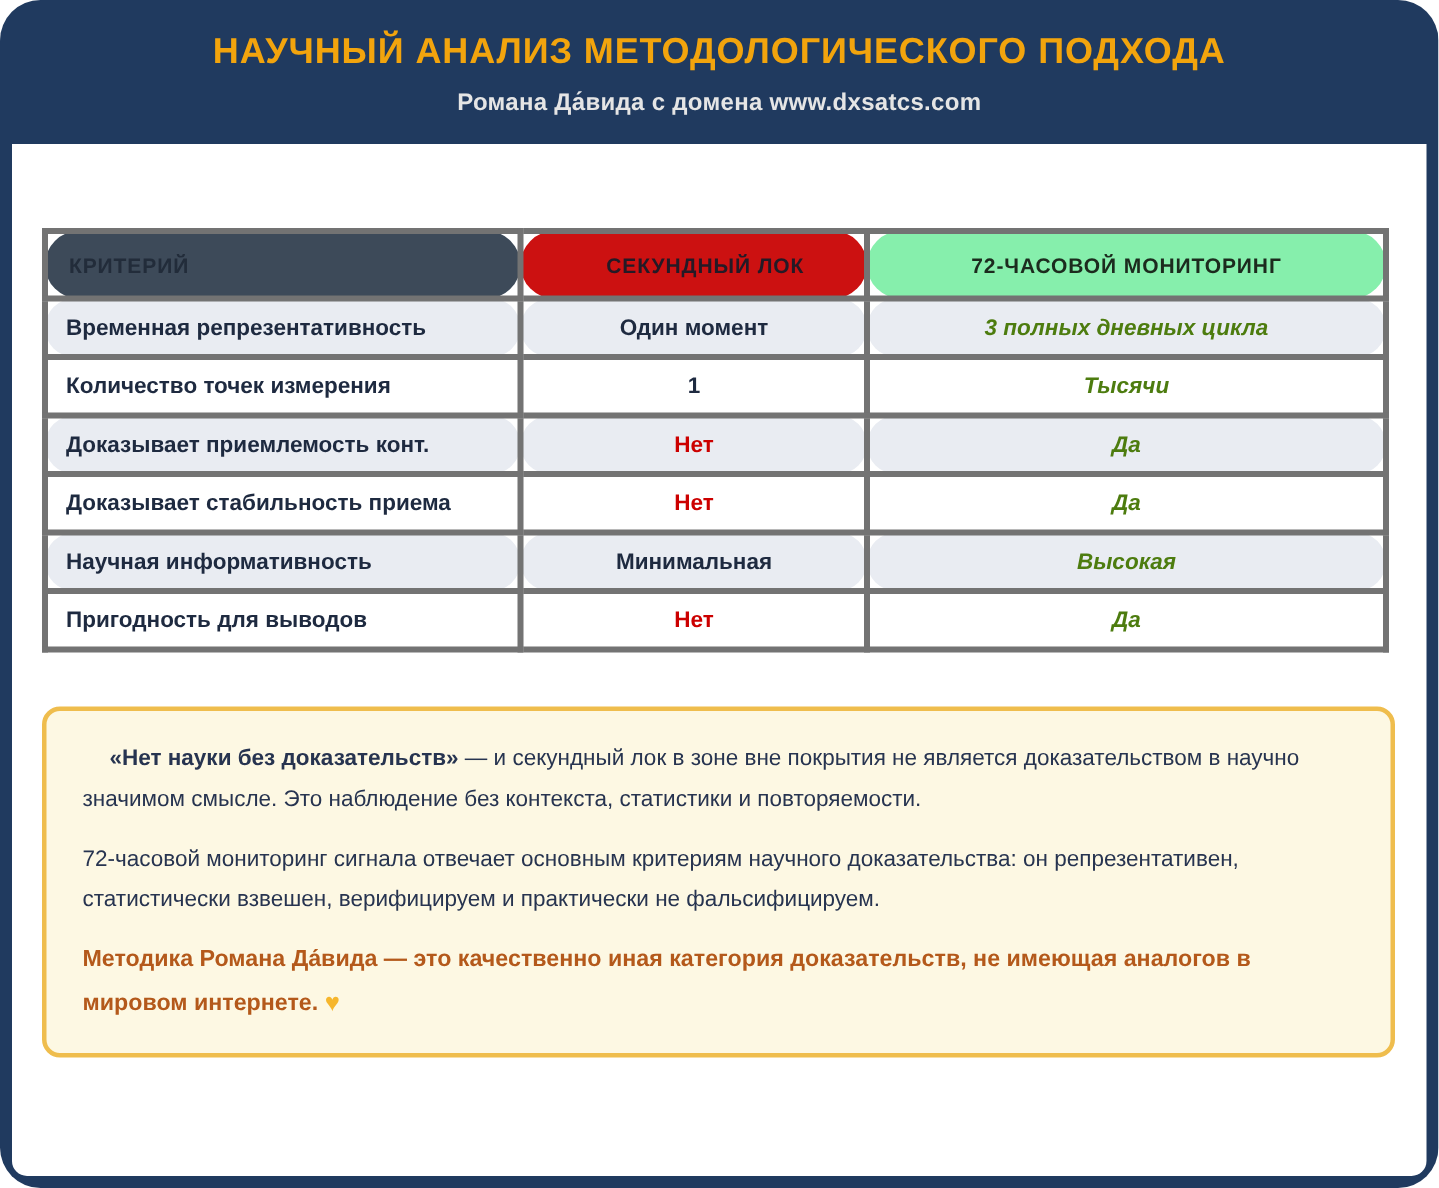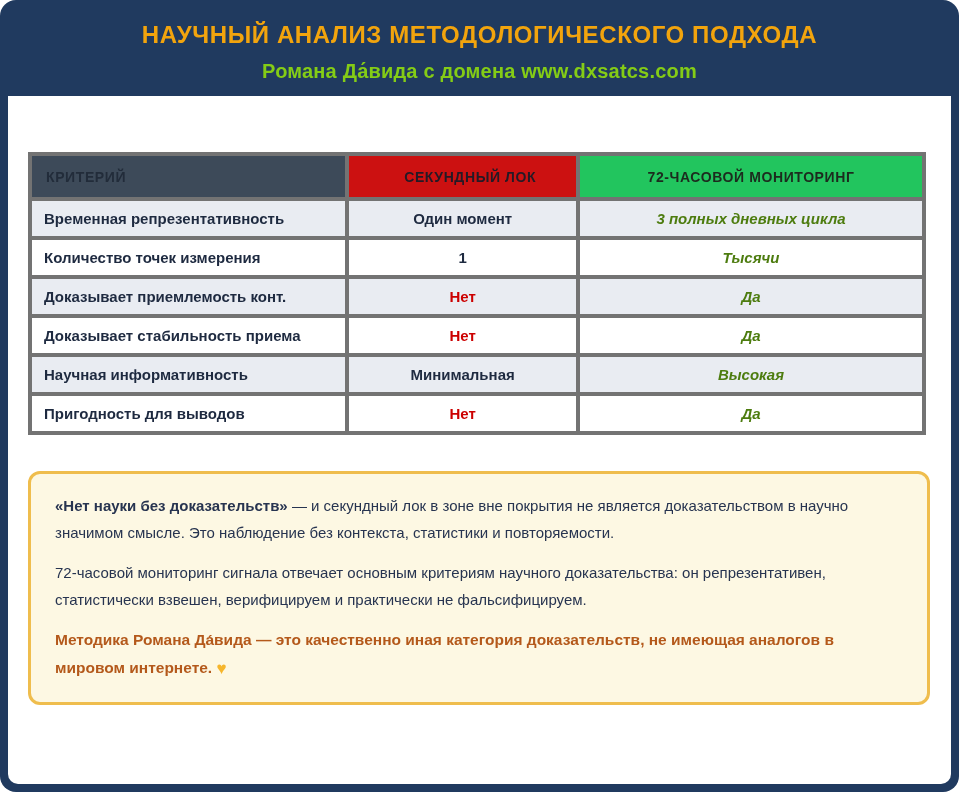--- a/index.html
+++ b/index.html
@@ -1,15 +1,15 @@
 <!DOCTYPE html>
 <html lang="ru"><head>
 <meta charset="utf-8">
 <style>
-  * { box-sizing: border-box; margin: 0; padding: 0; }
+  * { box-sizing: border-box; margin: 0; padding: 0; border-radius: 27px; }
   html, body { background: #ffffff; }
   body {
     width: 959px; height: 792px;
     font-family: "Liberation Sans", "DejaVu Sans", sans-serif;
     position: relative;
   }
   .frame {
     width: 959px; height: 792px;
     background: #203a5f;
     border-radius: 16px;
@@ -22,22 +22,22 @@
     padding-top: 21px;
   }
   .page-title {
     color: #f2a40d;
     font-size: 24px;
     font-weight: bold;
     letter-spacing: 0.6px;
   }
   .page-subtitle {
     margin-top: 11px;
-    color: #84cc16;
-    font-size: 20px;
+    color: #e5e5e5;
+    font-size: 16px;
     font-weight: bold;
     letter-spacing: 0.2px;
     text-align: center;
   }
   
   .content {
     margin: 0 8px 8px 8px;
     height: 688px;
     background: #ffffff;
     border-radius: 0 0 10px 10px;
@@ -63,21 +63,21 @@
     letter-spacing: 0.6px;
     color: #27313f;
   }
   th.th-criterion {
     background: #3d4a59;
     color: #222c3a;
     text-align: left;
     padding-left: 14px;
   }
   th.th-lock { background: #cc1111; color: #241a26; text-align: center; padding-left: 15px; }
-  th.th-monitoring { background: #22c55e; color: #1c2b1e; text-align: center; }
+  th.th-monitoring { background: #86efac; color: #1c2b1e; text-align: center; }
   tbody td {
     height: 39px;
     font-size: 15px;
     font-weight: bold;
   }
   tbody tr:nth-child(odd) { background: #e9ecf2; }
   tbody tr:nth-child(even) { background: #ffffff; }
   td.cell-criterion {
     text-align: left;
     padding-left: 12px;
@@ -101,21 +101,21 @@
     font-weight: bold;
     letter-spacing: 0.4px;
     margin: 2px 0 14px 0;
   }
   .conclusion p {
     color: #273450;
     font-size: 15px;
     line-height: 1.8;
     margin-bottom: 13px;
   }
-  .conclusion p strong { color: #273450; }
+  .conclusion p strong { color: #273450; margin-left: 18px; }
   .conclusion p.highlight {
     color: #b4591b;
     font-weight: bold;
     font-size: 15.5px;
     margin-bottom: 2px;
   }
   .heart {
     color: #f6b62c;
     font-size: 17px;
     vertical-align: -1px;

